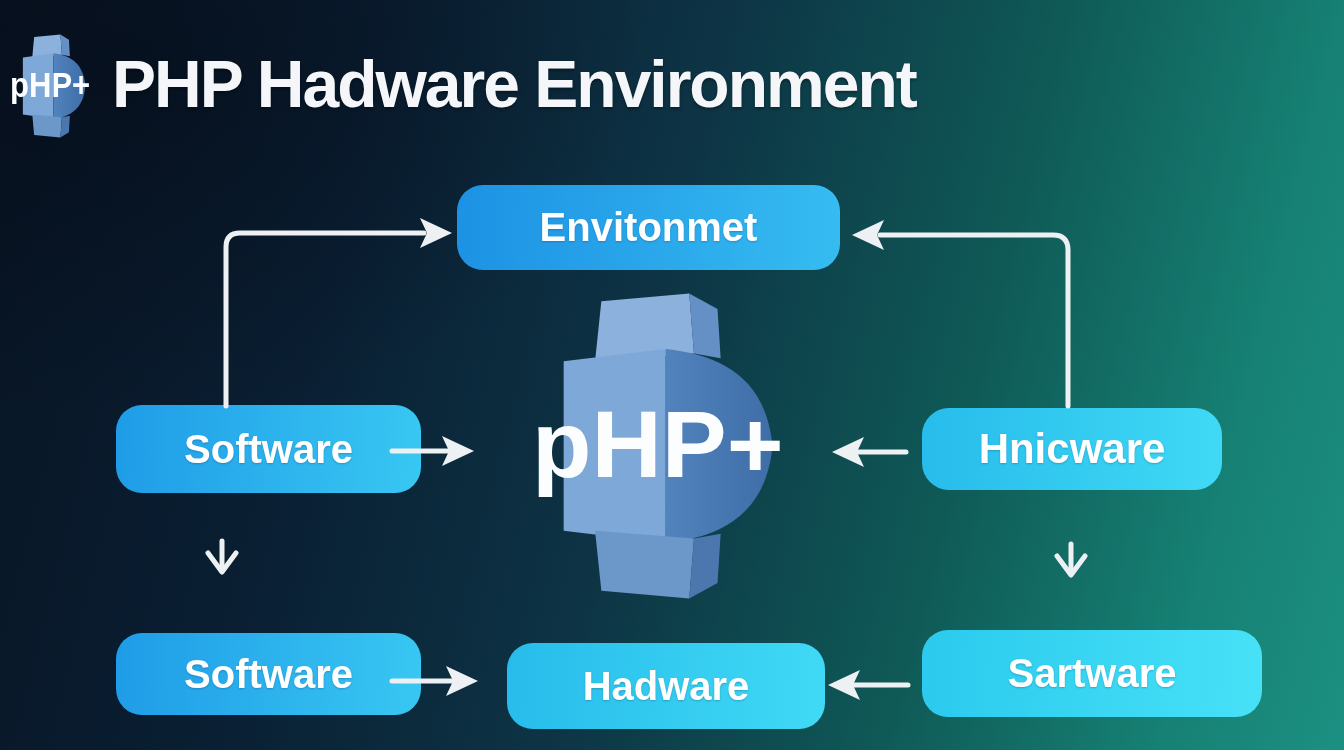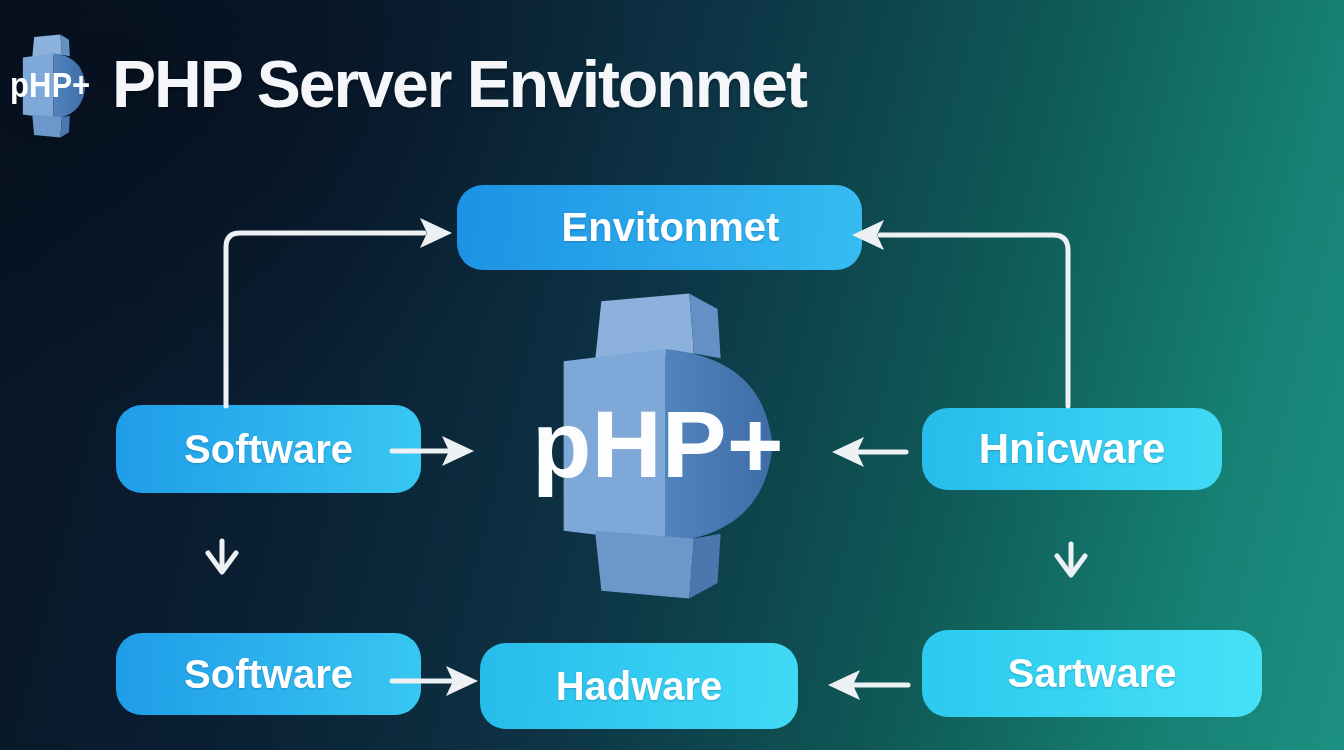--- a/index.html
+++ b/index.html
@@ -12,29 +12,29 @@
       radial-gradient(900px 600px at 8% 8%, rgba(4,10,22,.55), rgba(0,0,0,0) 60%),
       linear-gradient(104deg,#081423 0%,#0a1f33 26%,#0d3445 48%,#0f5a57 70%,#168174 88%,#1c9082 100%);
   }
   .node{
     position:absolute;
     display:flex;align-items:center;justify-content:center;
     color:#ffffff;font-weight:700;font-size:40px;
     border-radius:26px;
     text-shadow:0 1px 2px rgba(0,40,80,.25);
   }
-  .node-blue  {background:linear-gradient(92deg,#1d92e4 0%,#36bcf1 100%);padding-left:22px;}
+  .node-blue  {background:linear-gradient(92deg,#1d92e4 0%,#36bcf1 100%);}
   .node-blue2 {background:linear-gradient(92deg,#1f9ce7 0%,#38c7f2 100%);margin-left:44px;}
   .node-cyan  {background:linear-gradient(92deg,#27bceb 0%,#40d9f5 100%);}
   .node-cyan2 {background:linear-gradient(92deg,#2bcaee 0%,#47e1f7 100%);}
   .node-top{left:457px;top:185px;width:383px;height:85px;}
   .node-mid-left{left:72px;top:405px;width:305px;height:88px;}
-  .node-mid-right{left:922px;top:408px;width:300px;height:82px;font-size:42px;}
+  .node-mid-right{left:922px;top:408px;width:300px;height:82px;font-size:42px;border-radius:27px;}
   .node-bottom-left{left:72px;top:633px;width:305px;height:82px;}
-  .node-bottom-center{left:480px;top:643px;width:318px;height:86px;}
+  .node-bottom-center{left:507px;top:643px;width:318px;height:86px;}
   .node-bottom-right{left:922px;top:630px;width:340px;height:87px;}
   #title{
     position:absolute;left:112px;top:46px;
     font-size:66px;font-weight:700;letter-spacing:-2px;
     color:#f4f6f9;text-shadow:0 2px 3px rgba(0,0,0,.35);
     white-space:nowrap;
   }
   #logo{position:absolute;left:5px;top:34px;width:94px;height:104px;}
   #center-cube{position:absolute;left:504px;top:292px;width:314px;height:308px;}
   #arrows{position:absolute;left:0;top:0;pointer-events:none;}
@@ -54,21 +54,21 @@
     </defs>
     <polygon points="62,6 118,1 121,40 58,45" fill="#8bb1dc"></polygon>
     <polygon points="118,1 136,11 138,43 121,40" fill="#6490c6"></polygon>
     <polygon points="38,45 103,37 103,163 38,155" fill="#7ea8d7"></polygon>
     <path d="M103,37 C140,41 167,57 171,100 C167,143 140,159 103,163 Z" fill="url(#bulgeGrad)"></path>
     <polygon points="58,155 121,160 118,199 62,194" fill="#6b97c9"></polygon>
     <polygon points="121,160 138,157 136,189 118,199" fill="#4b77ae"></polygon>
     <text class="cube-text" x="96" y="122" font-size="66" text-anchor="middle">pHP+</text>
   </svg>
 
-  <div id="title">PHP Server Envitonmet</div>
+  <div id="title">PHP Hadware Environment</div>
 
   <div class="node node-blue node-top">
     <span>Envitonmet</span>
   </div>
   <div class="node node-blue2 node-mid-left">
     <span>Software</span>
   </div>
   <div class="node node-cyan node-mid-right">
     <span>Hnicware</span>
   </div>

